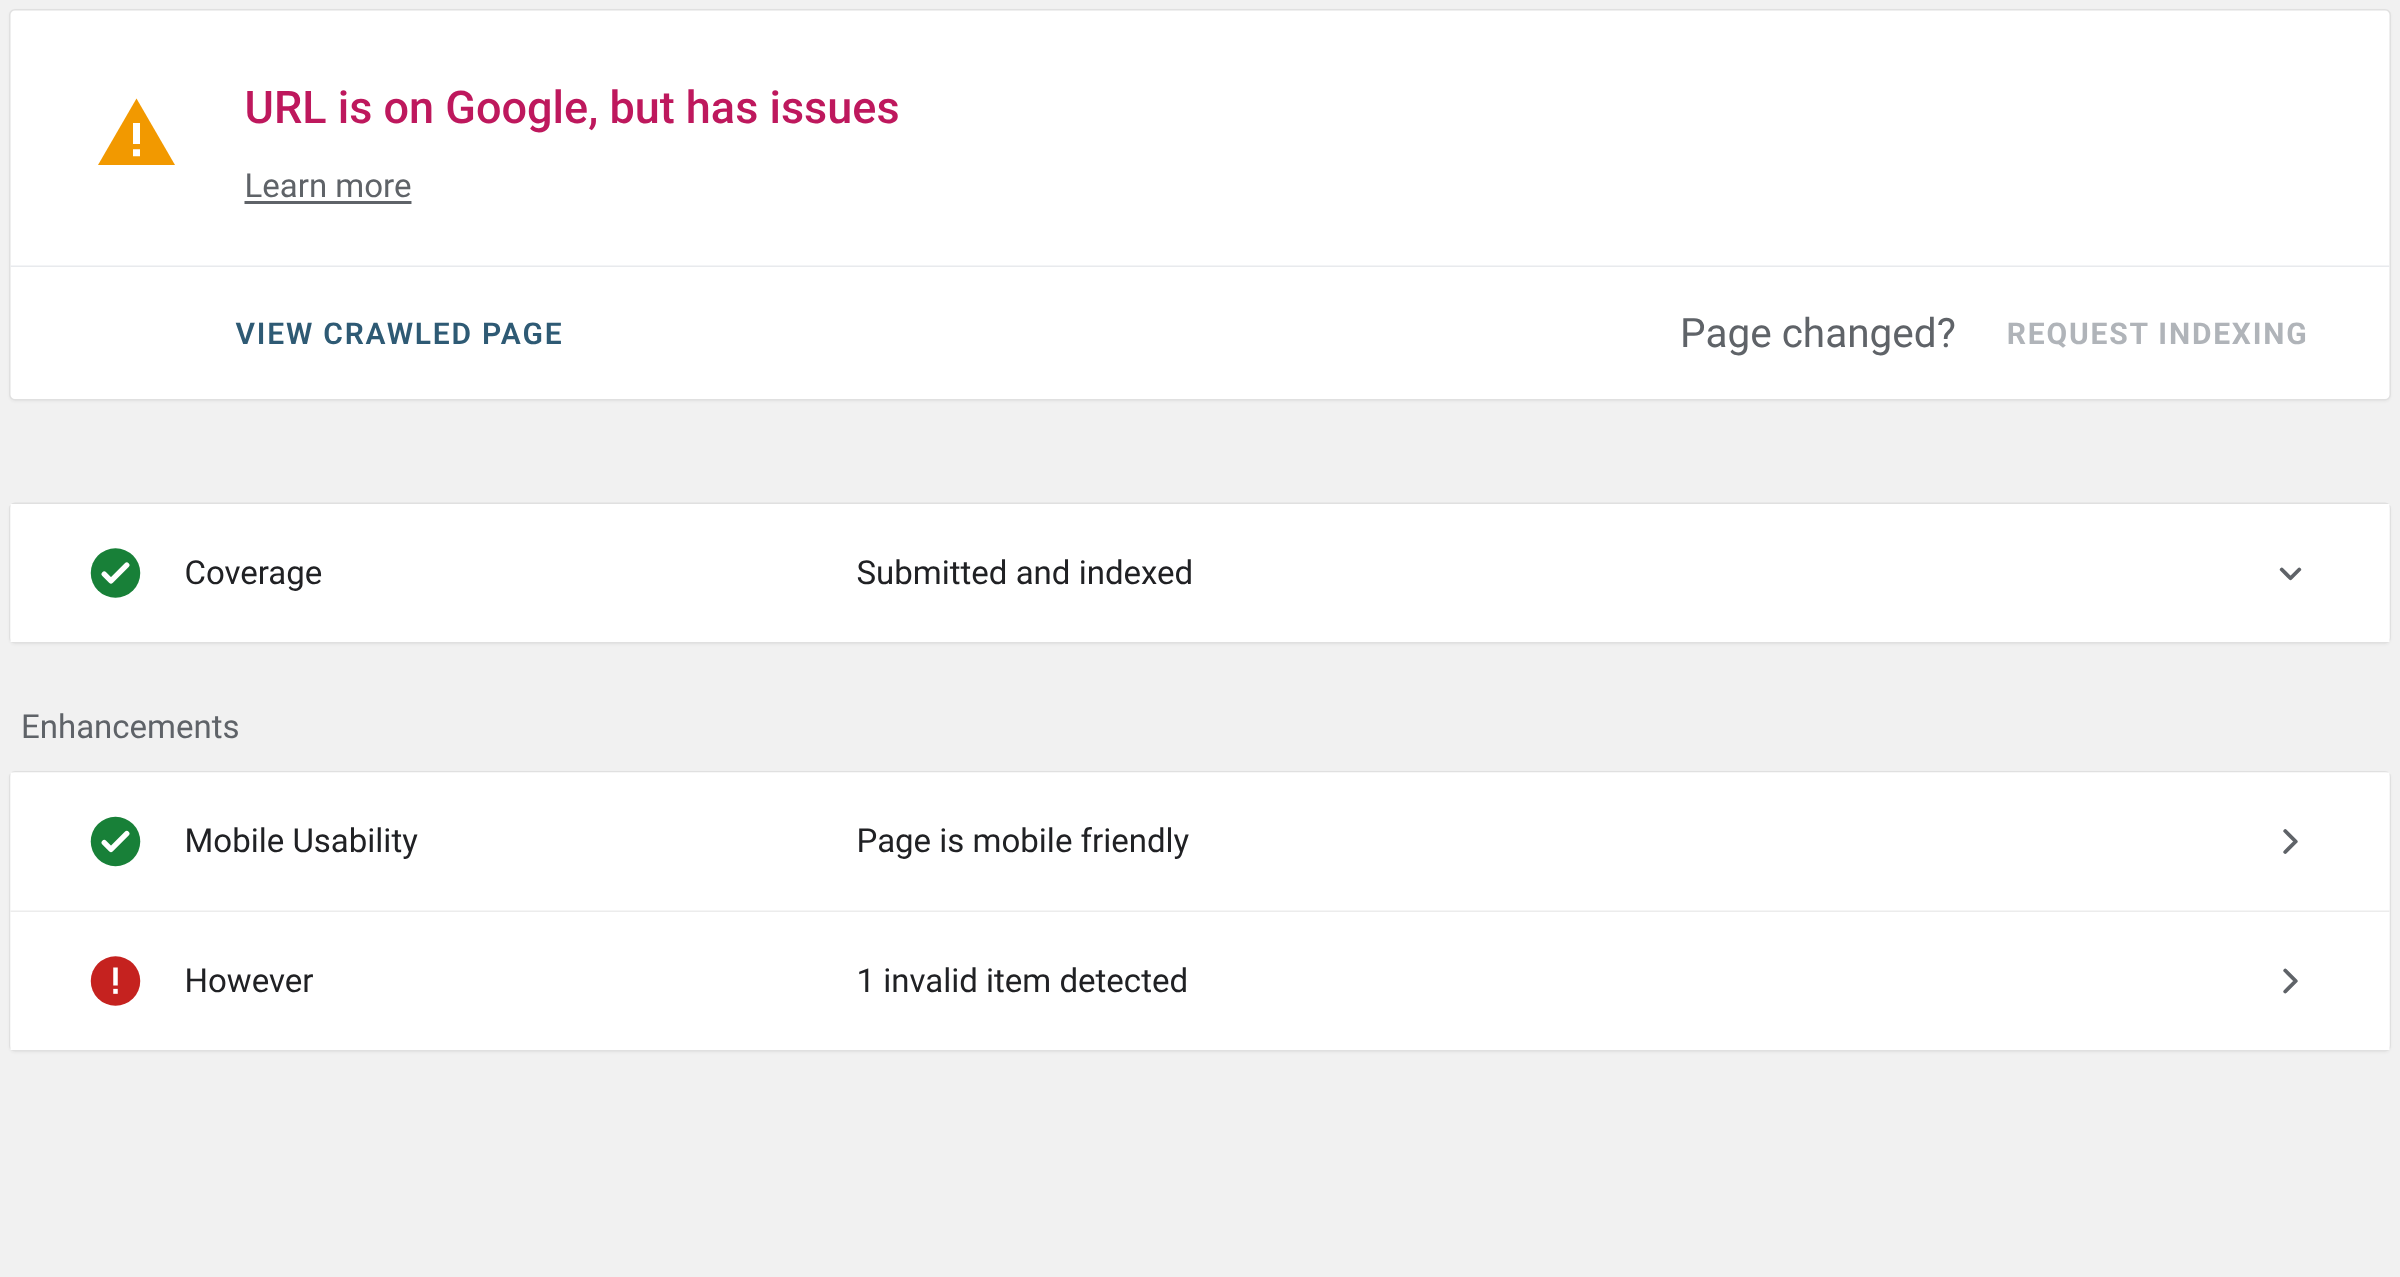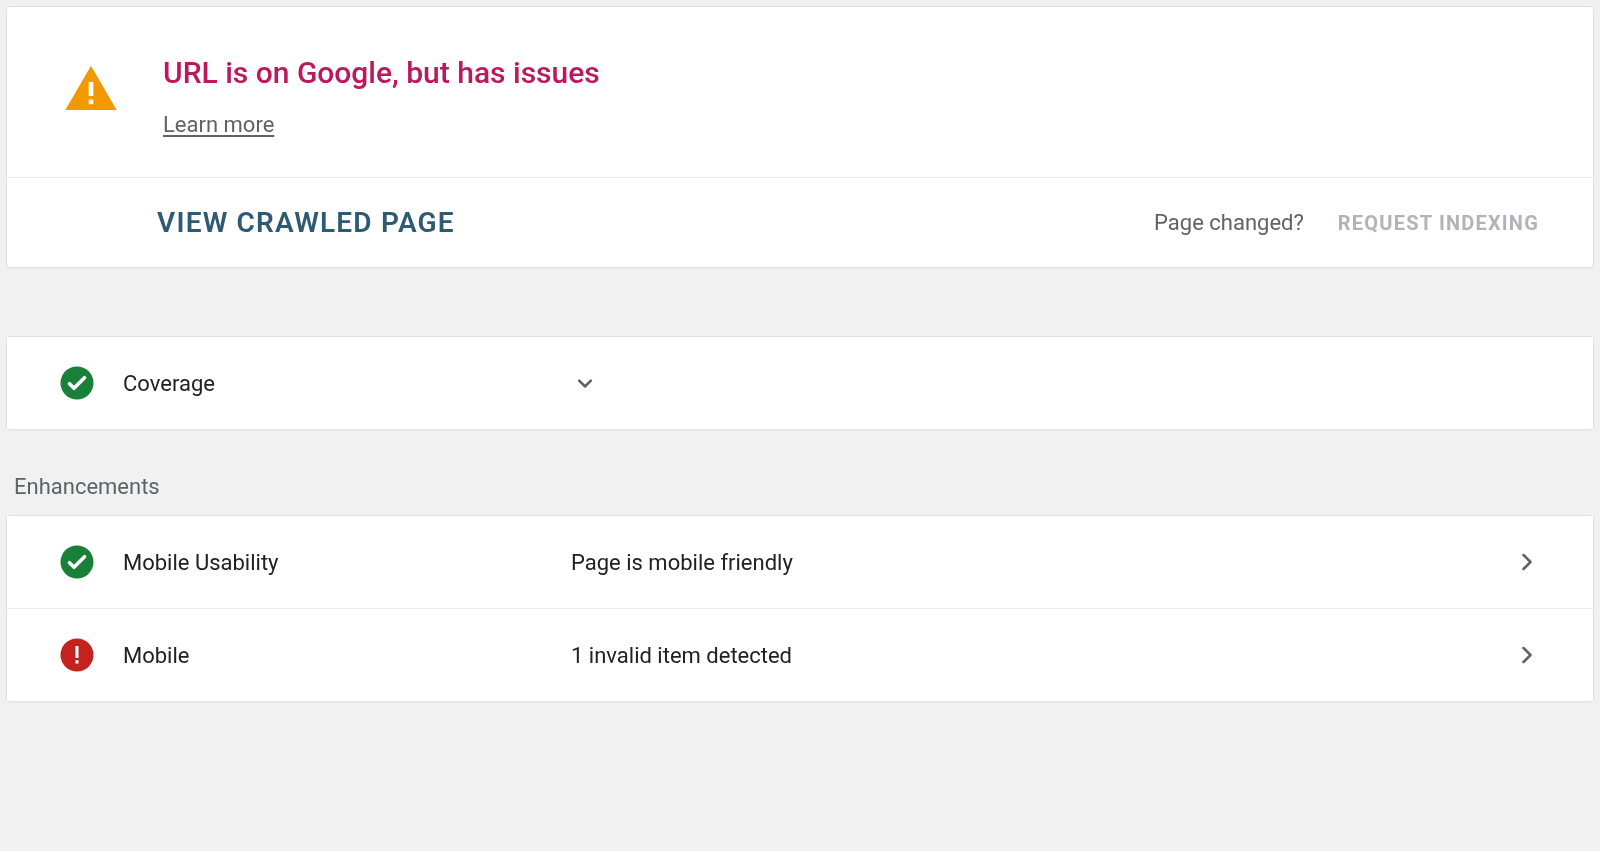--- a/index.html
+++ b/index.html
@@ -49,32 +49,32 @@
   }
   .status-actions {
     border-top: 1px solid #e8eaed;
     display: flex;
     align-items: center;
     justify-content: space-between;
     padding: 28px 54px 28px 150px;
   }
   .view-crawled {
     color: #2e5a74;
-    font-size: 28px;
+    font-size: 20px;
     font-weight: 600;
     letter-spacing: 1.2px;
   }
   .actions-right {
     display: flex;
     align-items: center;
     gap: 34px;
   }
   .page-changed {
     color: #5f6368;
-    font-size: 22px;
+    font-size: 27px;
   }
   .request-indexing {
     color: #b0b4b9;
     font-size: 20px;
     font-weight: 700;
     letter-spacing: 1.2px;
   }
 
   .row-card {
     display: flex;
@@ -132,20 +132,21 @@
   </div>
 </div>
 
 <div class="card" style="margin-top:68px">
   <div class="row-card">
     <svg class="status-icon" viewBox="0 0 24 24">
       <circle cx="12" cy="12" r="11" fill="#188038"></circle>
       <path d="M7 12.5l3 3 7-7" stroke="#fff" stroke-width="2.4" fill="none" stroke-linecap="round" stroke-linejoin="round"></path>
     </svg>
     <div class="row-label">Coverage</div>
+    <div class="row-value">Submitted and indexed</div>
     <svg class="row-chevron" viewBox="0 0 24 24">
       <path d="M7 10l5 5 5-5" stroke="#5f6368" stroke-width="2.2" fill="none" stroke-linecap="round" stroke-linejoin="round"></path>
     </svg>
   </div>
 </div>
 
 <div class="section-label">Enhancements</div>
 
 <div class="card list-card">
   <div class="row-card">
@@ -158,19 +159,19 @@
     <svg class="row-chevron" viewBox="0 0 24 24">
       <path d="M9 6l6 6-6 6" stroke="#5f6368" stroke-width="2.2" fill="none" stroke-linecap="round" stroke-linejoin="round"></path>
     </svg>
   </div>
   <div class="row-card row-sep">
     <svg class="status-icon" viewBox="0 0 24 24">
       <circle cx="12" cy="12" r="11" fill="#c5221f"></circle>
       <rect x="11" y="6" width="2" height="8" fill="#fff"></rect>
       <rect x="11" y="15.5" width="2" height="2.2" fill="#fff"></rect>
     </svg>
-    <div class="row-label">Mobile</div>
+    <div class="row-label">However</div>
     <div class="row-value">1 invalid item detected</div>
     <svg class="row-chevron" viewBox="0 0 24 24">
       <path d="M9 6l6 6-6 6" stroke="#5f6368" stroke-width="2.2" fill="none" stroke-linecap="round" stroke-linejoin="round"></path>
     </svg>
   </div>
 </div>
 
 </body></html>

